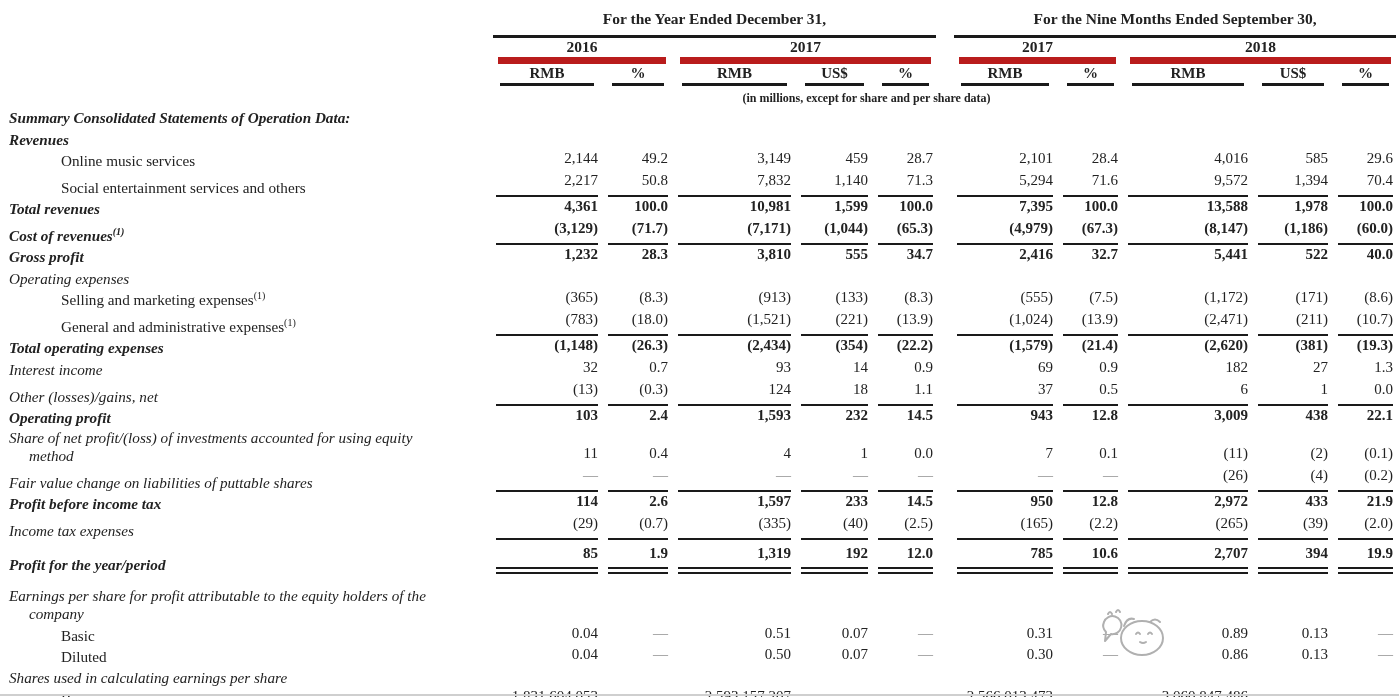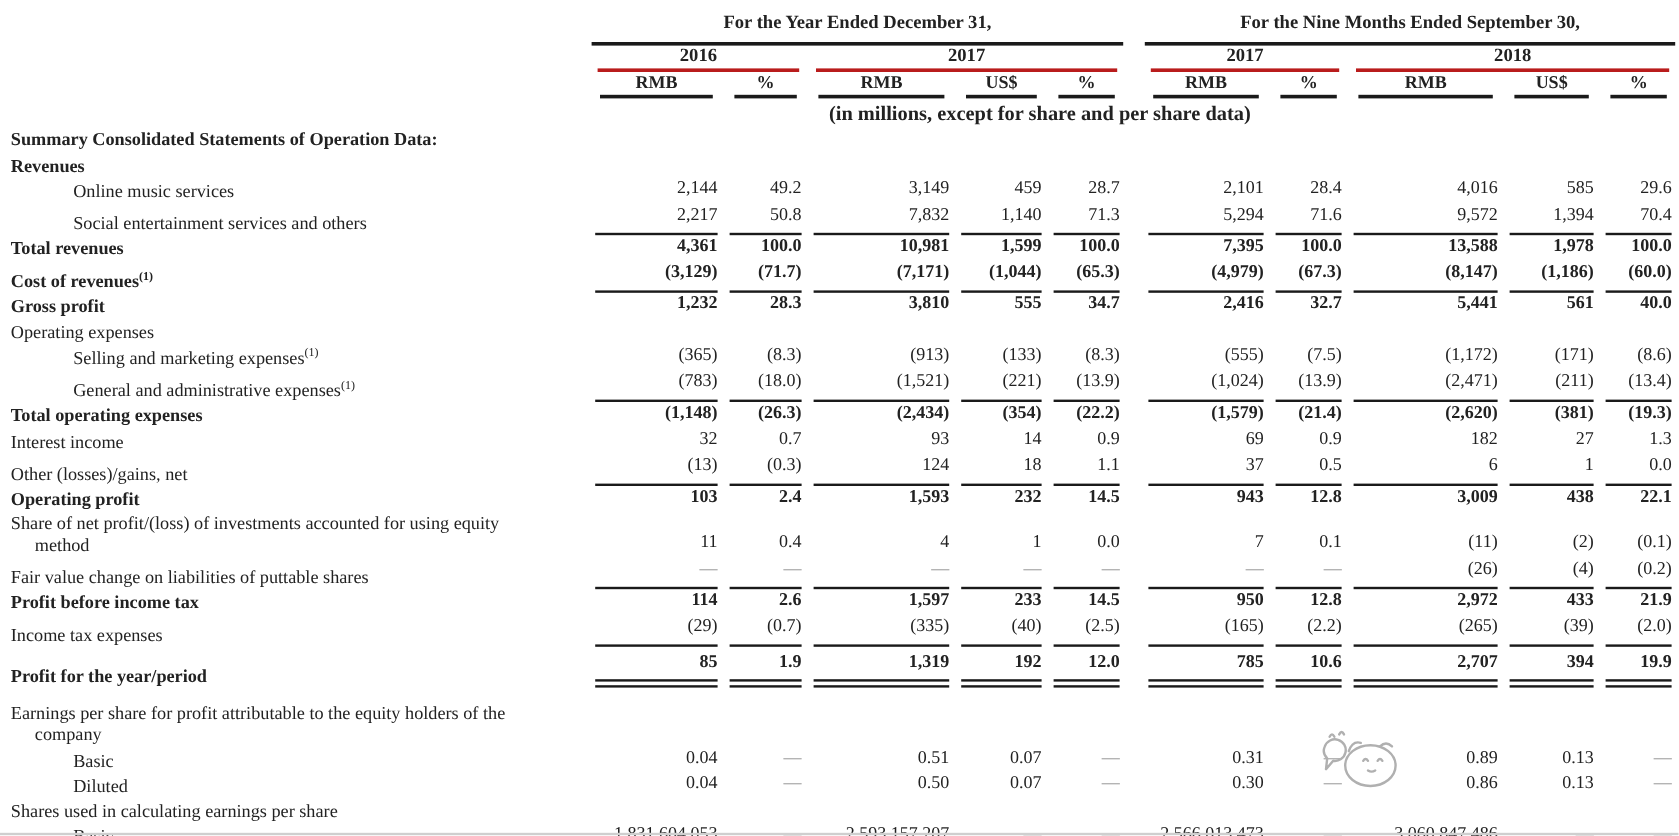--- a/index.html
+++ b/index.html
@@ -11,34 +11,34 @@
   }
   table { border-collapse: collapse; table-layout: fixed; width: 1397px; margin: 6px 0 0 1px; }
   td { vertical-align: bottom; padding: 0; }
 
   
   thead td { vertical-align: bottom; }
   tr.h1 { height: 32px; } tr.h2 { height: 22px; } tr.h3 { height: 22px; padding-left: 44px; } tr.h4 { height: 20px; }
   .grp { text-align:center; font-weight:bold; font-size:15.5px; white-space:nowrap;
          border-bottom: 3px solid #1a1a1a; margin: 0 2px; padding-bottom: 7px; }
   .yr  { text-align:center; font-weight:bold; font-size:15.5px;
-         border-bottom: 3px solid #b91c1c; margin: 0 7px; padding-bottom: 1px; }
+         border-bottom: 7px solid #b91c1c; margin: 0 7px; padding-bottom: 1px; }
   .cur { text-align:center; font-weight:bold; font-size:15px;
          border-bottom: 3px solid #1a1a1a; margin: 0 9px; padding-bottom: 1px; }
-  .units { text-align:center; font-weight:bold; font-size:17px; white-space:nowrap;
+  .units { text-align:center; font-weight:bold; font-size:12px; white-space:nowrap;
            transform: translateX(-78px); padding-top: 3px; }
 
   
   tbody tr { height: 21.3px; }
   tbody tr.rule { height: 27px; margin-top: 27px; }
   tbody tr.dbl  { height: 34px; }
   tbody tr.two  { height: 38px; }
   tbody tr.two.gap { height: 49px; }
   td.lbl { font-size: 15.2px; white-space: nowrap; line-height: 18px; }
-  .ind0 { padding-left: 8px; }
+  .ind0 { padding-left: 8px; font-style: italic; }
   .ind1 { padding-left: 60px; }
   .cont { padding-left: 20px; }
   sup { font-size: 10px; line-height: 0; }
   td.num { padding: 0 5px; }
   .v { text-align: right; white-space: nowrap; font-size: 15px; line-height: 19px; padding-bottom: 2px; }
   tr.b { font-weight: bold; }
   tr.rule td.num .v { border-bottom: 2.5px solid #1a1a1a; padding-bottom: 5px; }
   tr.dbl  td.num .v { border-bottom: 7px double #1a1a1a; padding-bottom: 4px; }
   .dash { color: #8f8f8f; }
 
@@ -363,21 +363,21 @@
           <td class="num">
             <div class="v">2,416</div>
           </td>
           <td class="num">
             <div class="v">32.7</div>
           </td>
           <td class="num">
             <div class="v">5,441</div>
           </td>
           <td class="num">
-            <div class="v">561</div>
+            <div class="v">522</div>
           </td>
           <td class="num">
             <div class="v">40.0</div>
           </td>
         </tr>
         <tr class="">
           <td class="lbl ind0"><span>Operating expenses</span></td>
           <td class="num">
             <div class="v"></div>
           </td>
@@ -468,21 +468,21 @@
           <td class="num">
             <div class="v">(13.9)</div>
           </td>
           <td class="num">
             <div class="v">(2,471)</div>
           </td>
           <td class="num">
             <div class="v">(211)</div>
           </td>
           <td class="num">
-            <div class="v">(13.4)</div>
+            <div class="v">(10.7)</div>
           </td>
         </tr>
         <tr class="b">
           <td class="lbl ind0"><span>Total operating expenses</span></td>
           <td class="num">
             <div class="v">(1,148)</div>
           </td>
           <td class="num">
             <div class="v">(26.3)</div>
           </td>

